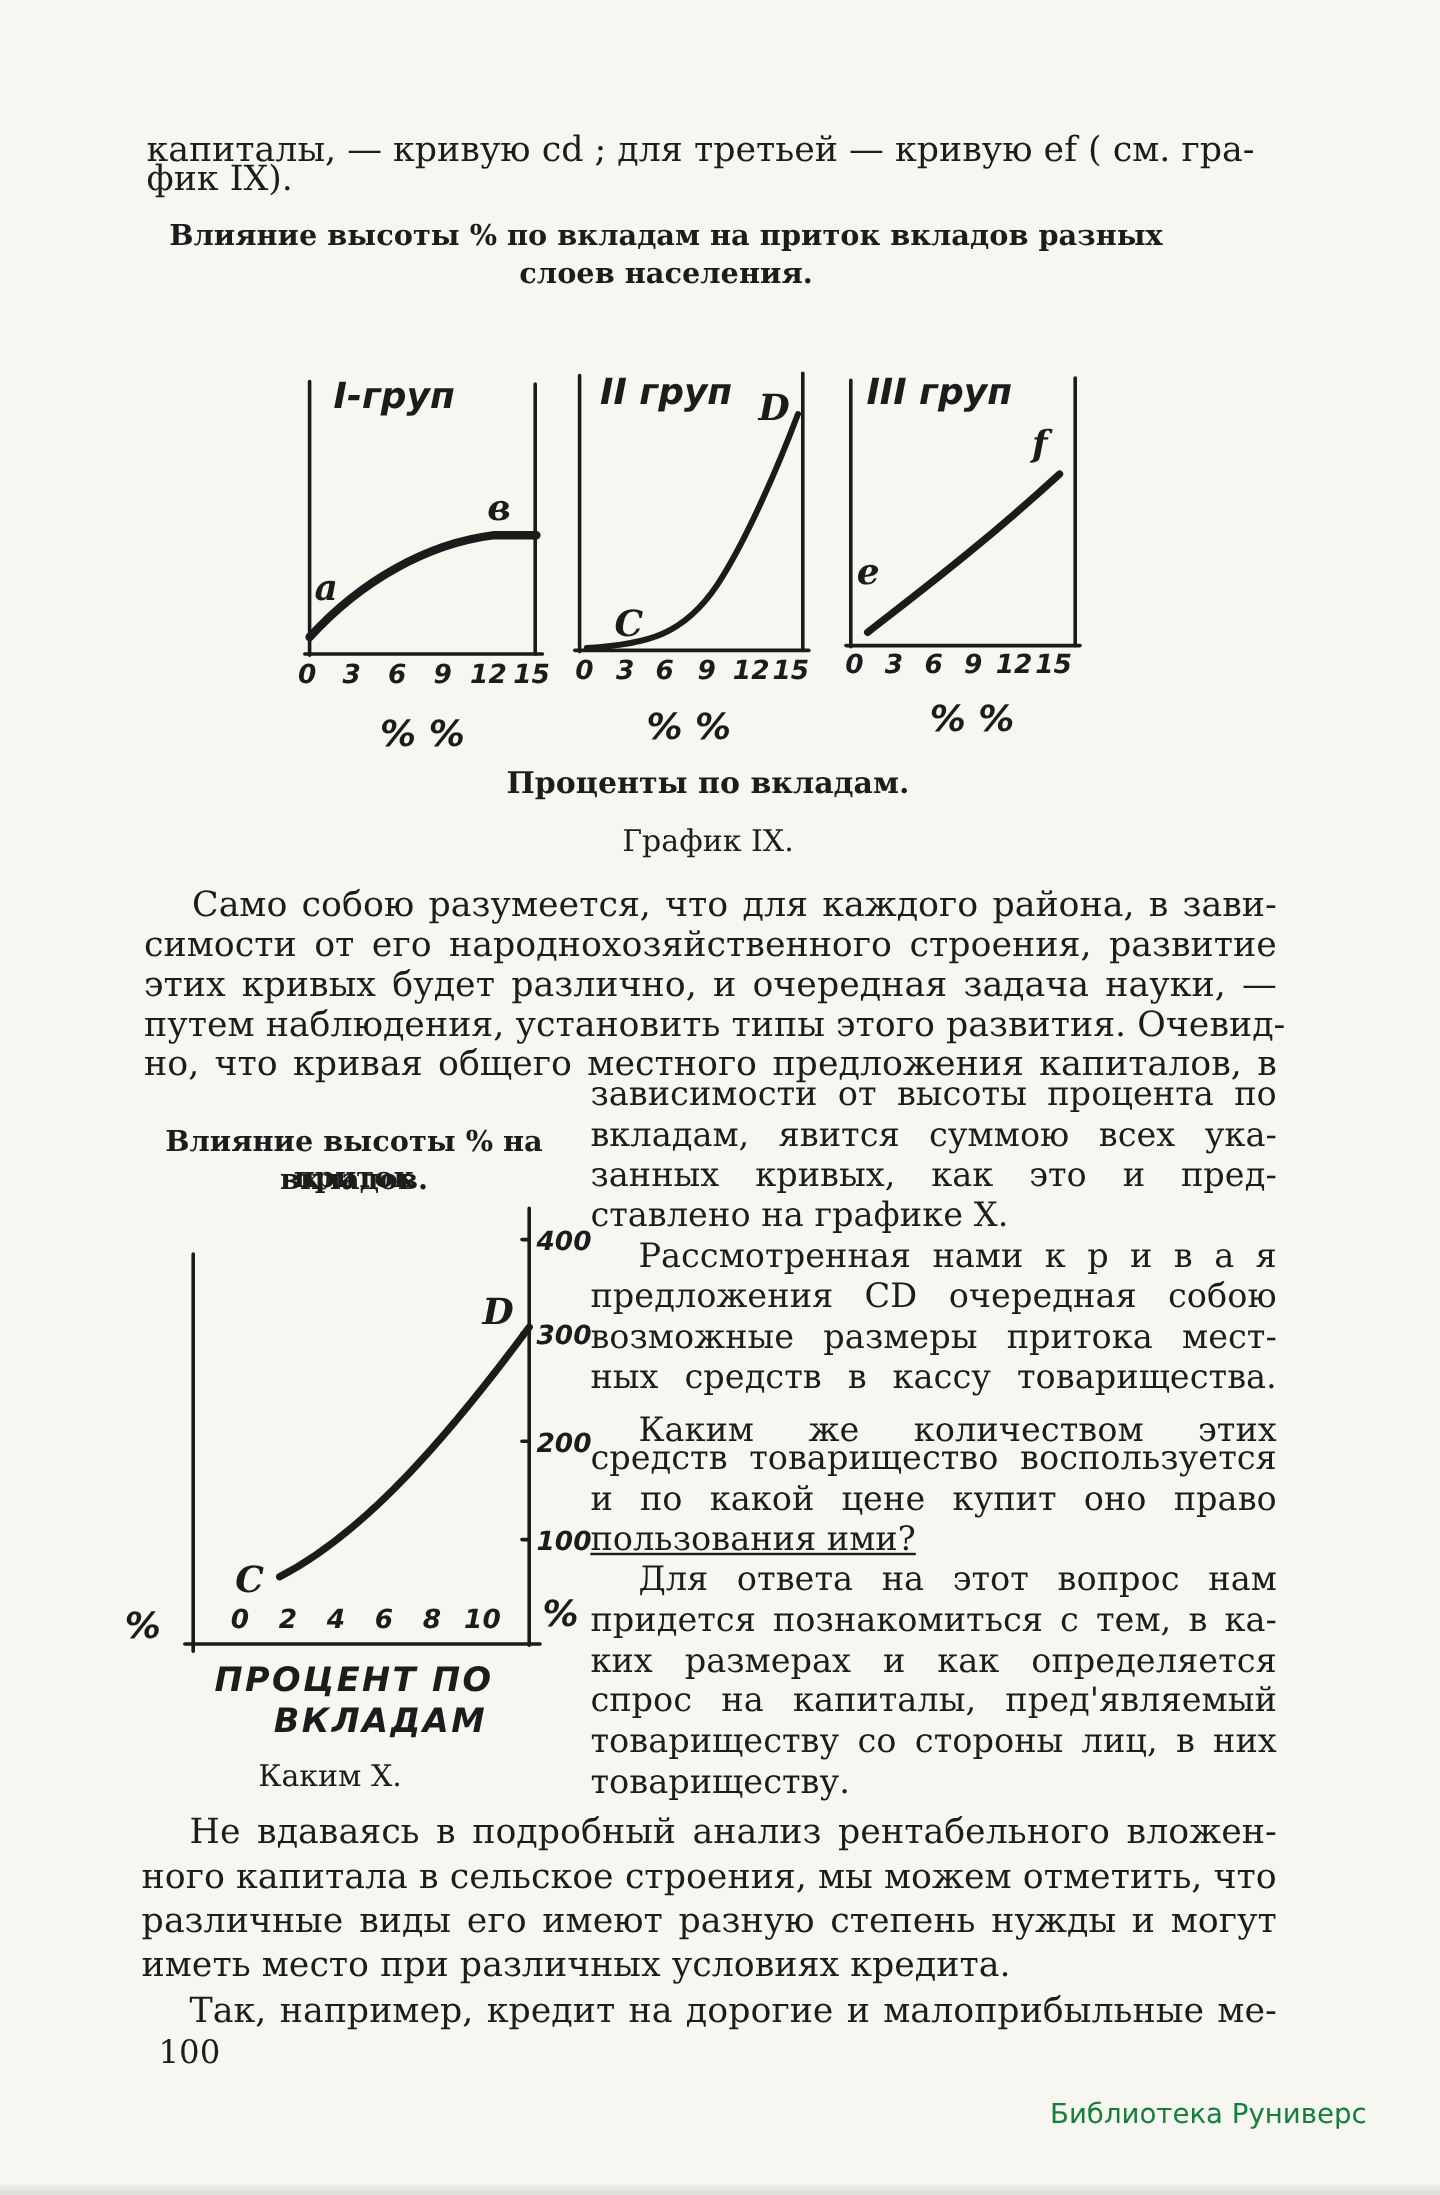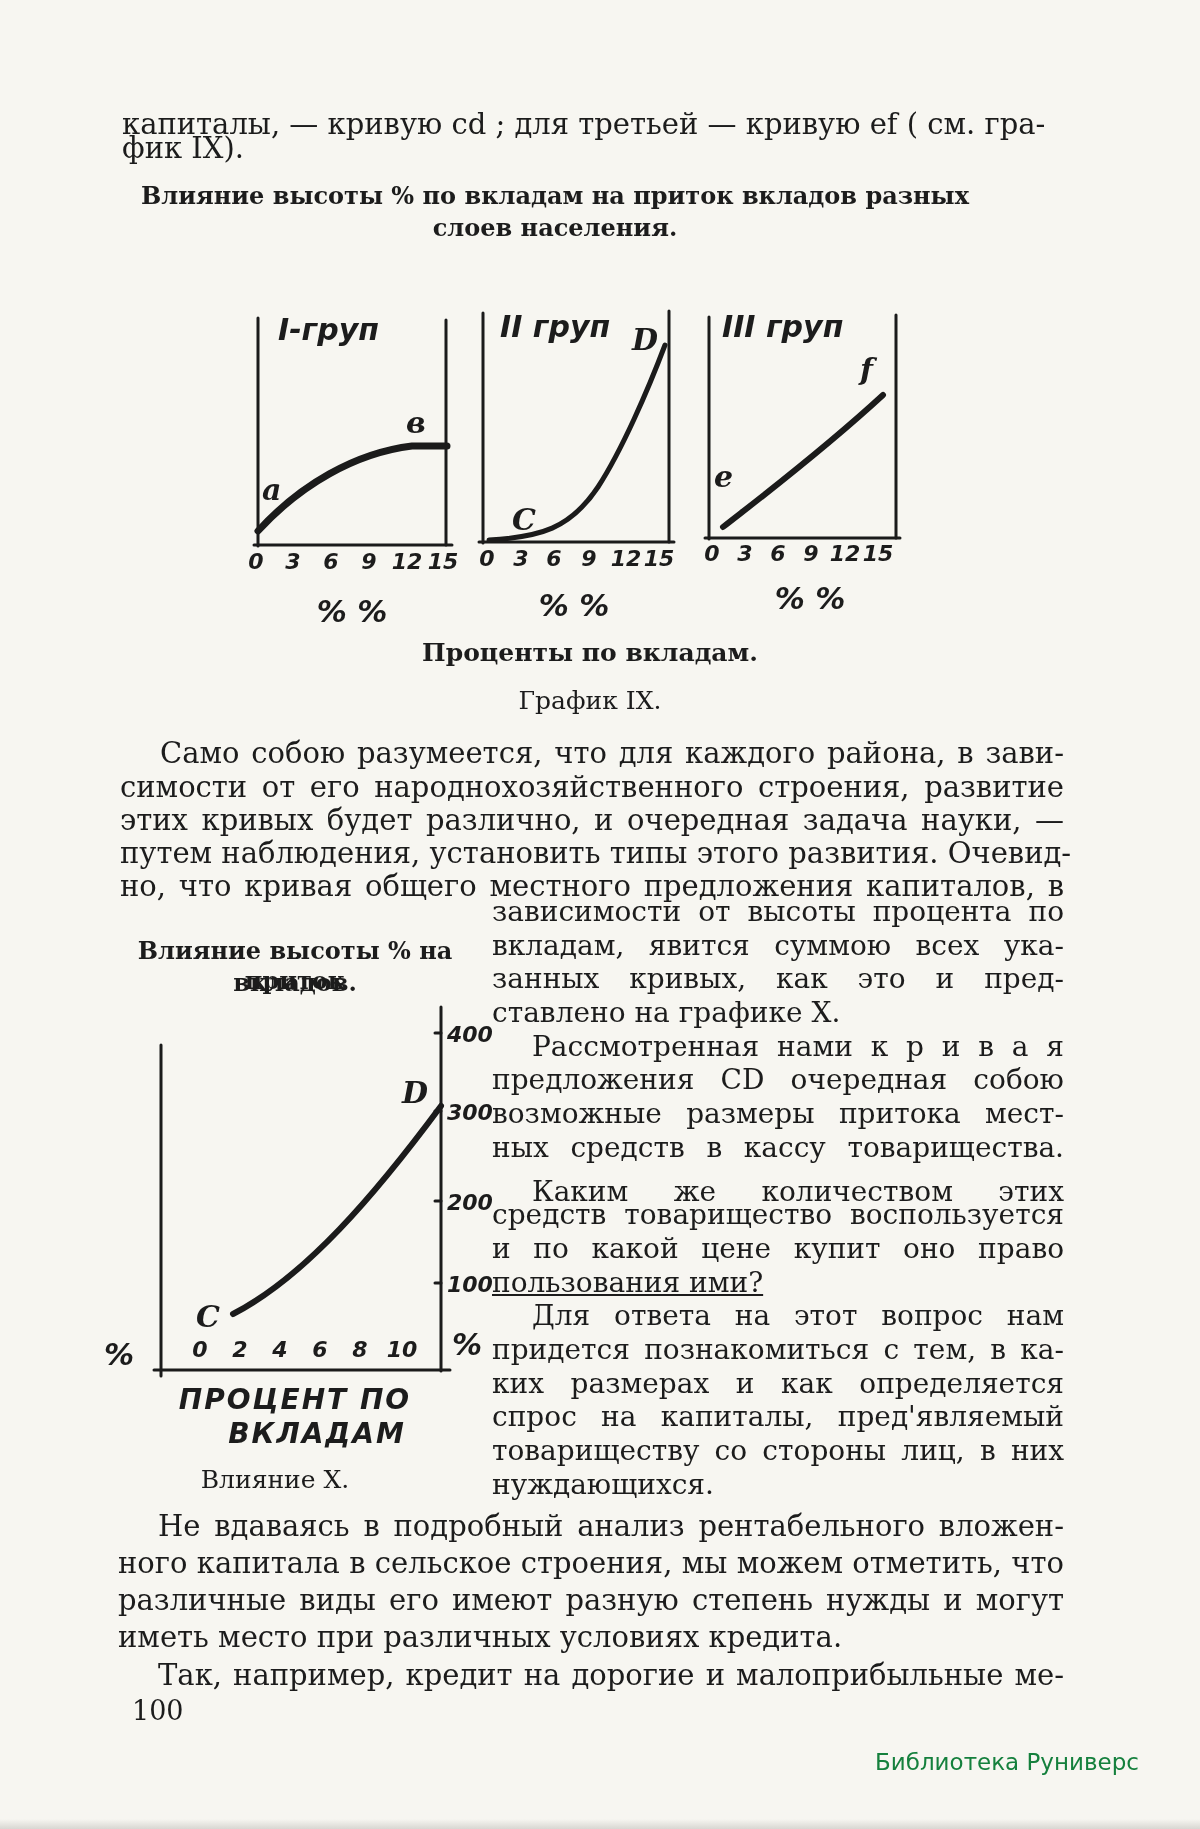--- a/index.html
+++ b/index.html
@@ -120,41 +120,41 @@
     <text class="tk" x="190" y="362" text-anchor="middle">4</text>
     <text class="tk" x="230" y="362" text-anchor="middle">6</text>
     <text class="tk" x="270" y="362" text-anchor="middle">8</text>
     <text class="tk" x="312" y="362" text-anchor="middle">10</text>
     <text class="unit" x="14" y="370" font-size="33">%</text>
     <text class="unit" x="362" y="360">%</text>
   </svg>
 
   <div class="handlbl" style="top:1383px;left:150px;width:290px;">ПРОЦЕНТ ПО</div>
   <div class="handlbl" style="top:1417px;left:172px;width:290px;">ВКЛАДАМ</div>
-  <div class="figcap" style="top:1465px;left:150px;width:250px;">Влияние X.</div>
+  <div class="figcap" style="top:1465px;left:150px;width:250px;">Каким X.</div>
 
   <div class="col">
     <div class="tl j" style="top:896px;left:492px;width:572px;">зависимости от высоты процента по</div>
     <div class="tl j" style="top:930px;left:492px;width:572px;">вкладам, явится суммою всех ука-</div>
     <div class="tl j" style="top:963px;left:492px;width:572px;">занных кривых, как это и пред-</div>
     <div class="tl" style="top:997px;left:492px;width:572px;">ставлено на графике X.</div>
     <div class="tl j ind" style="top:1031px;left:492px;width:572px;">Рассмотренная нами  к р и в а я</div>
     <div class="tl j" style="top:1064px;left:492px;width:572px;">предложения CD очередная собою</div>
     <div class="tl j" style="top:1098px;left:492px;width:572px;">возможные размеры притока мест-</div>
     <div class="tl j" style="top:1132px;left:492px;width:572px;">ных средств в кассу товарищества.</div>
     <div class="tl j ind" style="top:1166px;left:492px;width:572px;margin-top:10px;">Каким же количеством этих</div>
     <div class="tl j" style="top:1199px;left:492px;width:572px;">средств товарищество воспользуется</div>
     <div class="tl j" style="top:1233px;left:492px;width:572px;">и по какой цене купит оно право</div>
     <div class="tl" style="top:1267px;left:492px;width:572px;text-decoration:underline;">пользования ими?</div>
     <div class="tl j ind" style="top:1300px;left:492px;width:572px;">Для ответа на этот вопрос нам</div>
     <div class="tl j" style="top:1334px;left:492px;width:572px;">придется познакомиться с тем, в ка-</div>
     <div class="tl j" style="top:1368px;left:492px;width:572px;">ких размерах и как определяется</div>
     <div class="tl j" style="top:1401px;left:492px;width:572px;">спрос на капиталы, пред'являемый</div>
     <div class="tl j" style="top:1435px;left:492px;width:572px;">товариществу со стороны лиц, в них</div>
-    <div class="tl" style="top:1469px;left:492px;width:572px;">нуждающихся.</div>
+    <div class="tl" style="top:1469px;left:492px;width:572px;">товариществу.</div>
   </div>
 
   <div class="tl j ind" style="top:1510px;left:118px;width:946px;">Не вдаваясь в подробный анализ рентабельного вложен-</div>
   <div class="tl j" style="top:1547px;left:118px;width:946px;">ного капитала в сельское строения, мы можем отметить, что</div>
   <div class="tl j" style="top:1584px;left:118px;width:946px;">различные виды его имеют разную степень нужды и могут</div>
   <div class="tl" style="top:1621px;left:118px;width:946px;">иметь место при различных условиях кредита.</div>
   <div class="tl j ind" style="top:1659px;left:118px;width:946px;">Так, например, кредит на дорогие и малоприбыльные ме-</div>
 
   <div class="pagenum" style="top:1695px;left:132px;">100</div>
   <div class="wm" style="top:1749px;left:875px;">Библиотека Руниверс</div>

